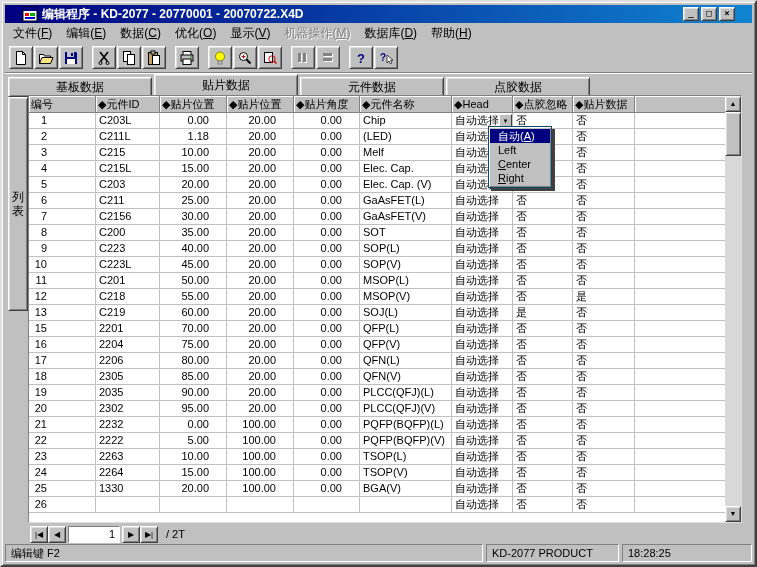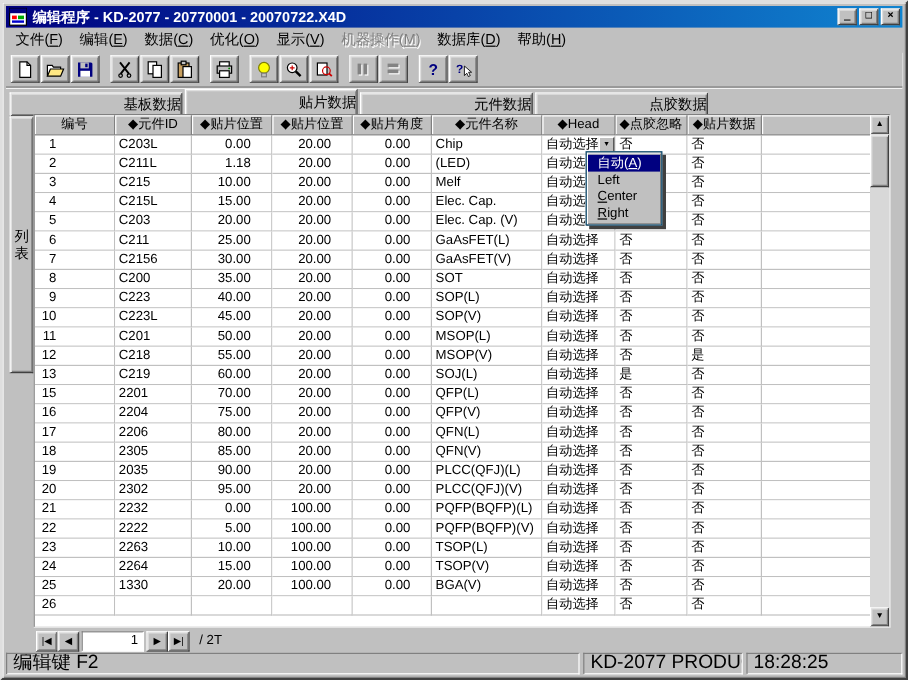--- a/index.html
+++ b/index.html
@@ -1,43 +1,43 @@
 <!DOCTYPE html>
 <html><head>
 <meta charset="utf-8">
 <style>
   *{box-sizing:border-box;margin:0;padding:0}
   html,body{width:757px;height:567px;overflow:hidden}
   body{font-family:"Liberation Sans","DejaVu Sans",sans-serif;font-size:12px;background:#c0c0c0;color:#000}
   .window{position:absolute;inset:0;background:#c0c0c0;border:2px solid;border-color:#dfdfdf #404040 #404040 #dfdfdf;box-shadow:inset 1px 1px 0 #fff,inset -1px -1px 0 #808080}
   
-  .titlebar{position:absolute;left:3px;top:3px;right:3px;height:18px;background:linear-gradient(90deg,#000080,#1084d0);display:flex;align-items:center;padding:0 2px;color:#fff}
+  .titlebar{position:absolute;left:3px;top:3px;right:3px;height:18px;background:linear-gradient(90deg,#000080,#1084d0);display:flex;align-items:center;padding:0 17px;color:#fff}
   .app-icon{width:16px;height:16px;flex:0 0 16px}
   .title-text{font-weight:bold;font-size:12px;margin-left:4px;flex:1;white-space:nowrap;overflow:hidden}
   .win-btn{width:16px;height:14px;background:#c0c0c0;border:1px solid;border-color:#fff #404040 #404040 #fff;box-shadow:inset 1px 1px 0 #dfdfdf,inset -1px -1px 0 #808080;font-size:9px;line-height:11px;text-align:center;color:#000;margin-left:2px;font-family:"DejaVu Sans Mono",monospace;font-weight:bold}
   
   .menubar{position:absolute;left:3px;top:21px;right:3px;height:20px;display:flex;align-items:center;padding-left:1px}
   .menu-item{padding:2px 7px;white-space:nowrap}
   .menu-item.disabled{color:#808080;text-shadow:1px 1px 0 #fff}
   
   .toolbar{position:absolute;left:3px;top:41px;right:3px;height:30px;display:flex;align-items:center;padding-left:4px;border-bottom:1px solid #808080;box-shadow:0 1px 0 #fff}
   .tb-btn{width:24px;height:23px;background:#c0c0c0;border:1px solid;border-color:#fff #404040 #404040 #fff;box-shadow:inset 1px 1px 0 #dfdfdf,inset -1px -1px 0 #808080;display:flex;align-items:center;justify-content:center;padding:0;margin-right:1px}
   .tb-btn.disabled{opacity:.95}
   .tb-ic,.tb-ic svg{width:16px;height:16px;display:block}
   .tb-sep{width:8px;height:23px}
   
   .tabbar{position:absolute;left:6px;top:72px;height:23px;display:flex;align-items:flex-end}
-  .tab{width:144px;height:20px;line-height:18px;text-align:right;background:#c0c0c0;border:1px solid;border-color:#fff #404040 #404040 #fff;box-shadow:inset 1px 1px 0 #dfdfdf,inset -1px -1px 0 #808080;margin-right:2px;font-size:12px;white-space:nowrap;overflow:hidden}
+  .tab{width:144px;height:20px;line-height:18px;text-align:center;background:#c0c0c0;border:1px solid;border-color:#fff #404040 #404040 #fff;box-shadow:inset 1px 1px 0 #dfdfdf,inset -1px -1px 0 #808080;margin-right:2px;font-size:12px;white-space:nowrap;overflow:hidden}
   .tab.active{height:23px;line-height:21px}
   
   .side-tab{position:absolute;left:6px;top:95px;width:20px;height:214px;background:#c0c0c0;border:1px solid;border-color:#fff #404040 #404040 #fff;box-shadow:inset 1px 1px 0 #dfdfdf,inset -1px -1px 0 #808080;display:flex;align-items:center;justify-content:center;text-align:center;line-height:14px;font-size:12px;word-break:break-all;padding:2px 1px}
   
   .table-wrap{position:absolute;left:26px;top:93px;width:714px;height:428px;background:#fff;border:1px solid;border-color:#808080 #dfdfdf #dfdfdf #808080;overflow:hidden}
   table{border-collapse:separate;border-spacing:0;table-layout:fixed;width:696px;font-size:11px}
-  th{background:#c0c0c0;border-right:1px solid #808080;border-bottom:1px solid #808080;box-shadow:inset 1px 1px 0 #fff;font-weight:normal;text-align:center;padding:0 2px;height:17px;white-space:nowrap;overflow:hidden;line-height:16px}
+  th{background:#c0c0c0;border-right:1px solid #808080;border-bottom:1px solid #808080;box-shadow:inset 1px 1px 0 #fff;font-weight:normal;text-align:left;padding:0 2px;height:17px;white-space:nowrap;overflow:hidden;line-height:16px}
   td{border-right:1px solid #c0c0c0;border-bottom:1px solid #c0c0c0;padding:0 3px;height:16px;line-height:15px;white-space:nowrap;overflow:hidden;background:#fff}
   td.c0{text-align:right;padding-right:48px}
   td.c2,td.c3,td.c4{text-align:right;padding-right:17px}
   td.filler,th.filler{border-right:none}
   
   .vscroll{position:absolute;right:0;top:0;width:16px;height:426px;background:#d8d8d8}
   .sb-btn{position:absolute;left:0;width:16px;height:16px;background:#c0c0c0;border:1px solid;border-color:#fff #404040 #404040 #fff;box-shadow:inset 1px 1px 0 #dfdfdf,inset -1px -1px 0 #808080;font-size:7px;text-align:center;line-height:14px}
   .sb-btn.up{top:0}
   .sb-btn.down{bottom:0}
   .sb-thumb{position:absolute;left:0;top:16px;width:16px;height:44px;background:#c0c0c0;border:1px solid;border-color:#fff #404040 #404040 #fff;box-shadow:inset 1px 1px 0 #dfdfdf,inset -1px -1px 0 #808080}
@@ -47,21 +47,21 @@
   .context-menu{position:absolute;left:486px;top:124px;width:64px;background:#c0c0c0;border:1px solid #0c4a6e;box-shadow:inset 1px 1px 0 #fff,inset -1px -1px 0 #808080,3px 3px 0 #404040;padding:2px 1px;z-index:10}
   .cm-item{height:14px;line-height:14px;padding:0 8px;font-size:11px;white-space:nowrap}
   .cm-item.selected{background:#000080;color:#fff}
   
   .pager{position:absolute;left:28px;top:523px;height:18px;display:flex;align-items:center}
   .pg-btn{width:18px;height:17px;background:#c0c0c0;border:1px solid;border-color:#fff #404040 #404040 #fff;box-shadow:inset 1px 1px 0 #dfdfdf,inset -1px -1px 0 #808080;font-size:8px;line-height:15px;text-align:center;padding:0;white-space:nowrap;overflow:hidden}
   .pg-box{width:52px;height:17px;background:#fff;border:1px solid;border-color:#808080 #fff #fff #808080;font-size:11px;text-align:right;padding:0 4px;margin:0 2px;font-family:"Liberation Sans",sans-serif}
   .pg-total{margin-left:8px;font-size:11px}
   
   .statusbar{position:absolute;left:3px;right:3px;bottom:3px;height:20px;display:flex;gap:3px;align-items:flex-end}
-  .sb-panel{border:1px solid;border-color:#808080 #fff #fff #808080;padding:0 5px;line-height:16px;font-size:16px;height:18px;white-space:nowrap;overflow:hidden}
+  .sb-panel{border:1px solid;border-color:#808080 #fff #fff #808080;padding:0 5px;line-height:16px;font-size:11px;height:18px;white-space:nowrap;overflow:hidden}
   .sb-panel.p1{flex:1}
   .sb-panel.p2{width:133px}
   .sb-panel.p3{width:130px}
   u{text-decoration:underline}
 </style>
 </head>
 <body>
 
 <div class="window">
 

